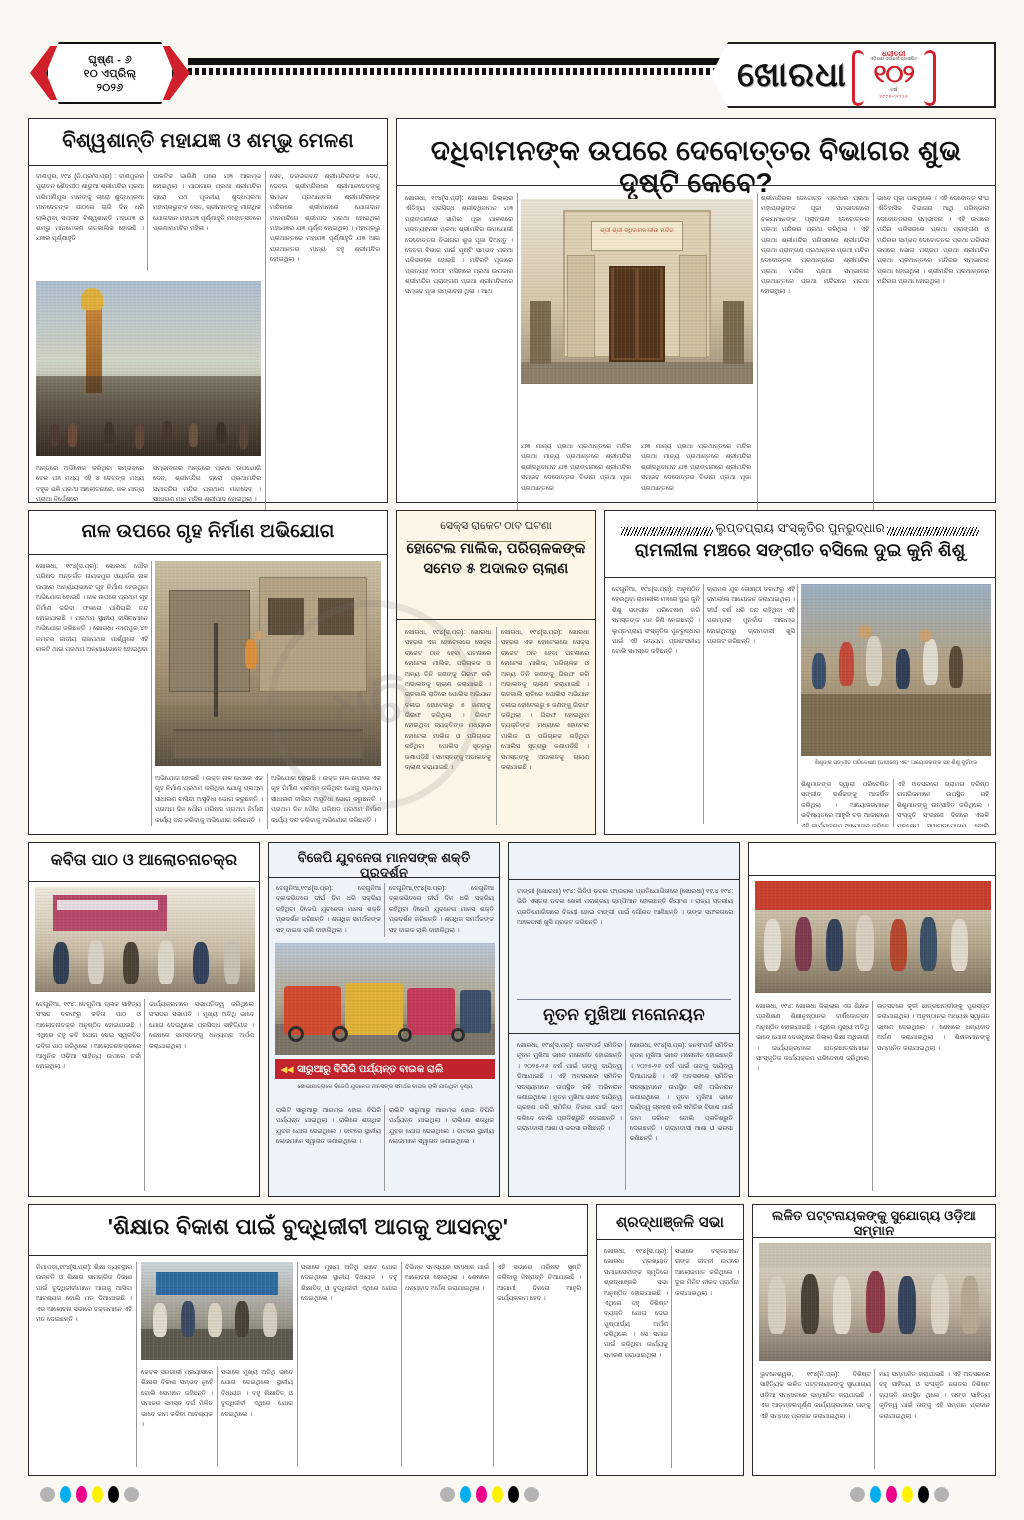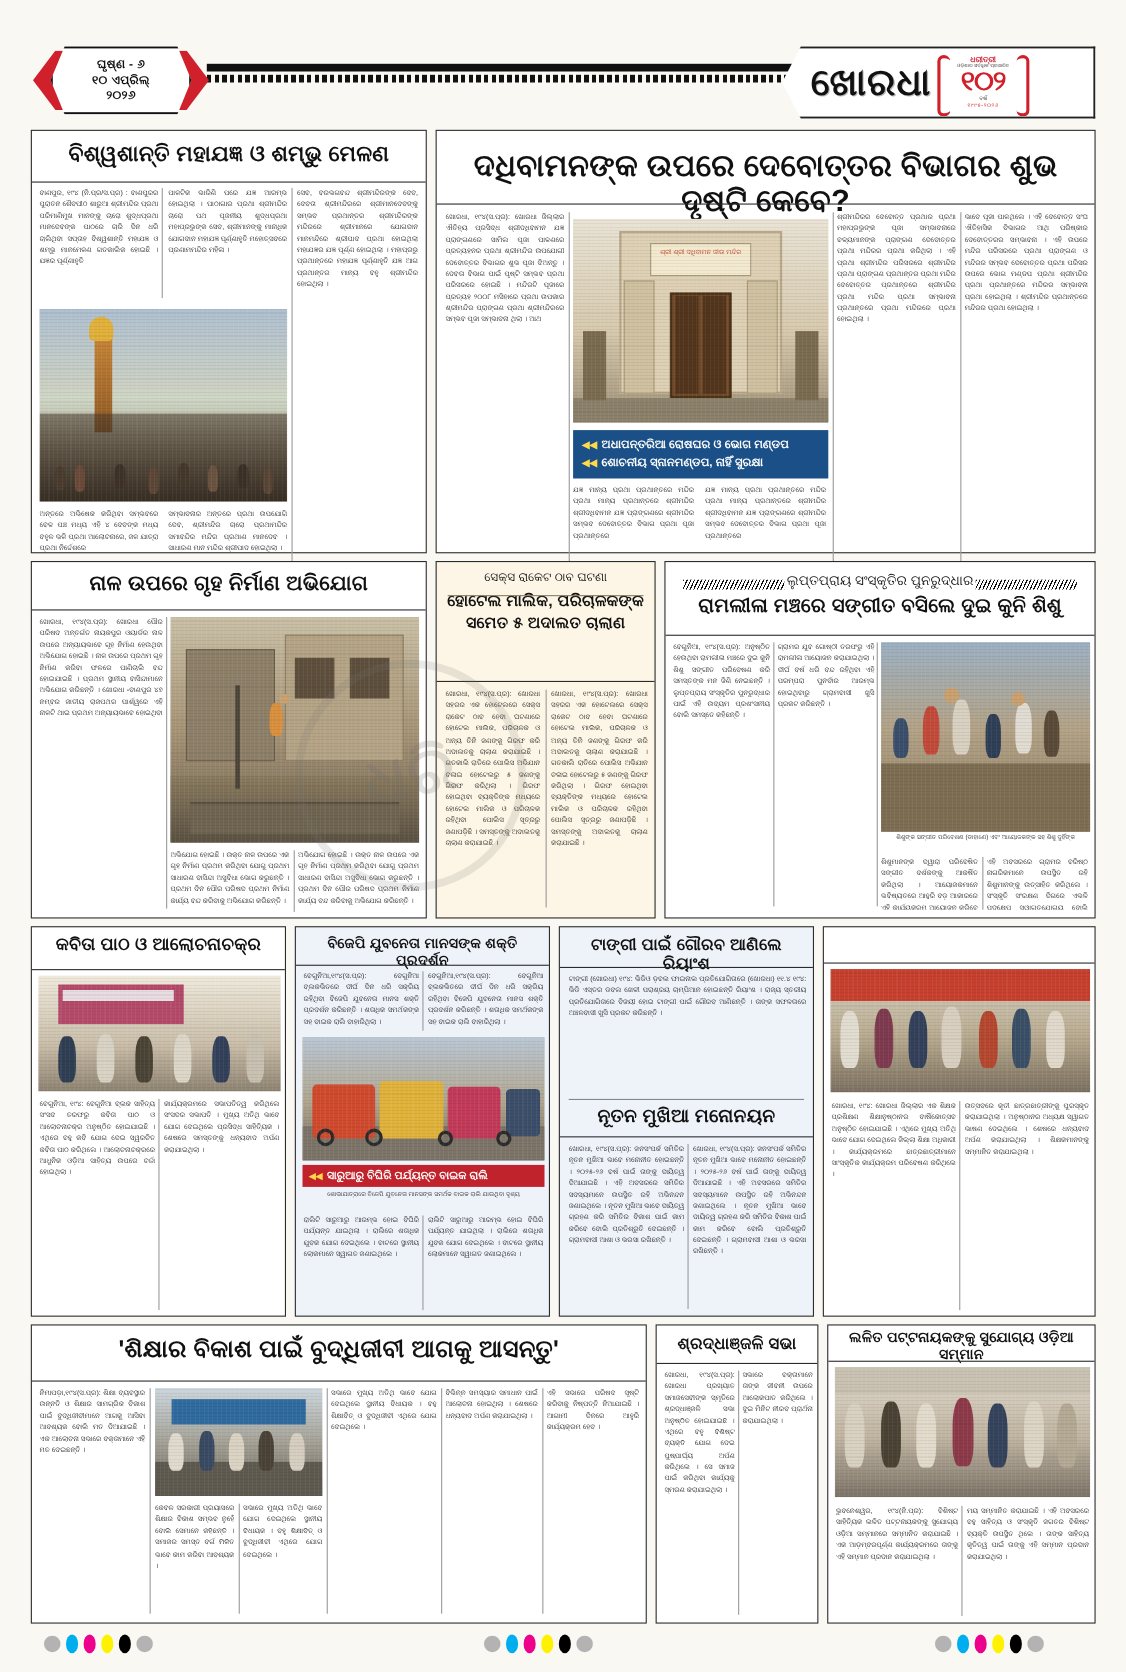--- a/index.html
+++ b/index.html
@@ -237,24 +237,20 @@
       <div style="position:absolute;left:20%;top:30%;width:12%;height:56%;background:#cfc0a0;border:1px solid #ab9a79;"></div>
       <div style="position:absolute;left:68%;top:30%;width:12%;height:56%;background:#cfc0a0;border:1px solid #ab9a79;"></div>
       <div style="position:absolute;left:0;bottom:0;right:0;height:12%;background:#8b8069;"></div>
       <div style="position:absolute;left:4%;top:55%;width:9%;height:34%;background:#7a6b50;"></div>
       <div style="position:absolute;right:4%;top:55%;width:9%;height:34%;background:#7a6b50;"></div>
     </div>
 
     <div class="body-col" style="position:absolute; left:364px; top:74px; width:108px; height:320px;">ଶ୍ରୀମନ୍ଦିରର ଦେବୋତ୍ତ ପ୍ରଥାର ପ୍ରଥା ମହାପ୍ରଭୁଙ୍କ ପୂଜା ସମ୍ଭାବନାରେ ବଳ୍ୟମାନଙ୍କ ପ୍ରାଙ୍ଗଣ ଦେବୋତ୍ତର ପ୍ରଥା ମନ୍ଦିରର ପ୍ରଥା କରିଥିଲା । ଏହି ପ୍ରଥା ଶ୍ରୀମନ୍ଦିର ପରିସରରେ ଶ୍ରୀମନ୍ଦିର ପ୍ରଥା ପ୍ରାଙ୍ଗଣ ପ୍ରଥାନ୍ତର ପ୍ରଥା ମନ୍ଦିର ଦେବୋତ୍ତର ପ୍ରଥାନ୍ତରେ ଶ୍ରୀମନ୍ଦିର ପ୍ରଥା ମନ୍ଦିର ପ୍ରଥା ସମ୍ଭାବନା ପ୍ରଥାନ୍ତରେ ପ୍ରଥା ମନ୍ଦିରରେ ପ୍ରଥା ହୋଇଥିଲା ।</div>
     <div class="body-col" style="position:absolute; left:480px; top:74px; width:112px; height:320px;">ଭାବେ ପୂଜା ପାଳଥିଲେ । ଏହି ଦେବୋତ୍ତ ସଂଘ ଐତିହାସିକ ବିଭାଗର ଆଥି ପରିଷ୍କାର ଦେବୋତ୍ତରର ସମ୍ଭାବନା । ଏହି ଉପରେ ମନ୍ଦିର ପରିସରରେ ପ୍ରଥା ପ୍ରାଙ୍ଗଣ ଓ ମନ୍ଦିରର ସମ୍ଭବ ଦେବୋତ୍ତର ପ୍ରଥା ପରିସର ଉପରେ ଭୋଗ ମଣ୍ଡପ ପ୍ରଥା ଶ୍ରୀମନ୍ଦିର ପ୍ରଥା ପ୍ରଥାନ୍ତରେ ମନ୍ଦିରର ସମ୍ଭାବନା ପ୍ରଥା ହୋଇଥିଲା । ଶ୍ରୀମନ୍ଦିର ପ୍ରଥାନ୍ତରେ ମନ୍ଦିରର ପ୍ରଥା ହୋଇଥିଲା ।</div>
 
-    <div class="bulletbox" style="left:124px; top:272px; width:232px; height:44px;">
-      <div><span class="arrow">◀◀</span><span>ଅଧାପନ୍ତରିଆ ରୋଷଘର ଓ ଭୋଗ ମଣ୍ଡପ</span></div>
-      <div><span class="arrow">◀◀</span><span>ଶୋଚନୀୟ ସ୍ନାନମଣ୍ଡପ, ନାହିଁ ସୁରକ୍ଷା</span></div>
-    </div>
 
     <div class="body-col" style="position:absolute; left:124px; top:322px; width:110px; height:72px;">ଯଜ୍ଞ ମାନ୍ୟ ପ୍ରଥା ପ୍ରଥାନ୍ତରେ ମନ୍ଦିର ପ୍ରଥା ମାନ୍ୟ ପ୍ରଥାନ୍ତରେ ଶ୍ରୀମନ୍ଦିର ଶ୍ରୀଦଧିବାମନ ଯଜ୍ଞ ପ୍ରାଙ୍ଗଣରେ ଶ୍ରୀମନ୍ଦିର ସମ୍ଭବ ଦେବୋତ୍ତର ବିଭାଗ ପ୍ରଥା ପୂଜା ପ୍ରଥାନ୍ତରେ</div>
     <div class="body-col" style="position:absolute; left:244px; top:322px; width:110px; height:72px;">ଯଜ୍ଞ ମାନ୍ୟ ପ୍ରଥା ପ୍ରଥାନ୍ତରେ ମନ୍ଦିର ପ୍ରଥା ମାନ୍ୟ ପ୍ରଥାନ୍ତରେ ଶ୍ରୀମନ୍ଦିର ଶ୍ରୀଦଧିବାମନ ଯଜ୍ଞ ପ୍ରାଙ୍ଗଣରେ ଶ୍ରୀମନ୍ଦିର ସମ୍ଭବ ଦେବୋତ୍ତର ବିଭାଗ ପ୍ରଥା ପୂଜା ପ୍ରଥାନ୍ତରେ</div>
 
     <div class="divider-v" style="left:120px; top:74px; height:320px;"></div>
     <div class="divider-v" style="left:360px; top:74px; height:320px;"></div>
     <div class="divider-v" style="left:476px; top:74px; height:320px;"></div>
   </div>
 
   <div class="box" style="left:28px; top:510px; width:360px; height:325px;">
@@ -367,21 +363,20 @@
     </div>
     <div class="cap" style="left:6px; top:240px; width:220px;">ଶୋଭାଯାତ୍ରାରେ ବିଜେପି ଯୁବନେତା ମାନସଙ୍କ ସମର୍ଥକ ବାଇକ ରାଲି ଯାଉଥିବା ଦୃଶ୍ୟ</div>
 
     <div class="body-col" style="position:absolute; left:7px; top:262px; width:105px; height:86px;">ରାଲିଟି ସାରୁଆରୁ ଆରମ୍ଭ ହୋଇ ବିଘିରି ପର୍ଯ୍ୟନ୍ତ ଯାଇଥିଲା । ରାଲିରେ ଶତାଧିକ ଯୁବକ ଯୋଗ ଦେଇଥିଲେ । ବାଟରେ ସ୍ଥାନୀୟ ଲୋକମାନେ ସ୍ୱାଗତ ଜଣାଇଥିଲେ ।</div>
     <div class="body-col" style="position:absolute; left:120px; top:262px; width:105px; height:86px;">ରାଲିଟି ସାରୁଆରୁ ଆରମ୍ଭ ହୋଇ ବିଘିରି ପର୍ଯ୍ୟନ୍ତ ଯାଇଥିଲା । ରାଲିରେ ଶତାଧିକ ଯୁବକ ଯୋଗ ଦେଇଥିଲେ । ବାଟରେ ସ୍ଥାନୀୟ ଲୋକମାନେ ସ୍ୱାଗତ ଜଣାଇଥିଲେ ।</div>
     <div class="divider-v" style="left:115px; top:40px; height:54px;"></div>
     <div class="divider-v" style="left:115px; top:262px; height:86px;"></div>
   </div>
 
   <div class="box tint2" style="left:508px; top:842px; width:232px; height:355px;">
-    <div class="hl" style="font-size:15px; margin:8px 5px 6px;">ଟାଙ୍ଗୀ ପାଇଁ ଗୌରବ ଆଣିଲେ ରିୟାଂଶ</div>
     <div class="divider-h" style="left:0; right:0; top:36px;"></div>
     <div class="body-col" style="position:absolute; left:8px; top:43px; width:216px; height:108px;">ଟାଙ୍ଗୀ (ଖୋରଧା) ୧୯୪: ଭିଡିଓ ଡ଼ବଲ ଫାଇନାଲ ପ୍ରତିଯୋଗିତାରେ (ଖୋରଧା) ୧୧.୪ ୧୯୪: ଭିଡି ଏସ୍ତର ଡବଲ ଖେଳୀ ପରାଶ୍ରୟ ଚାମ୍ପିଆନ ହୋଇଛନ୍ତି ରିୟାଂଶ । ରାଜ୍ୟ ସ୍ତରୀୟ ପ୍ରତିଯୋଗିତାରେ ବିଜୟୀ ହୋଇ ଟାଙ୍ଗୀ ପାଇଁ ଗୌରବ ଆଣିଛନ୍ତି । ତାଙ୍କ ସଫଳତାରେ ଅଞ୍ଚଳବାସୀ ଖୁସି ପ୍ରକଟ କରିଛନ୍ତି ।</div>
     <div class="divider-h" style="left:8px; right:8px; top:156px; background:#7d8798;"></div>
 
     <div class="hl" style="position:absolute; left:0; right:0; top:162px; font-size:17px;">ନୂତନ ମୁଖିଆ ମନୋନୟନ</div>
     <div class="divider-h" style="left:0; right:0; top:190px;"></div>
     <div class="body-col" style="position:absolute; left:8px; top:197px; width:105px; height:150px;">ଖୋରଧା, ୧୯୪(ସ.ପ୍ର): ଜନସଂପର୍କ ସମିତିର ନୂତନ ମୁଖିଆ ଭାବେ ମନୋନୀତ ହୋଇଛନ୍ତି । ୨୦୨୫-୨୬ ବର୍ଷ ପାଇଁ ତାଙ୍କୁ ଦାୟିତ୍ୱ ଦିଆଯାଇଛି । ଏହି ଅବସରରେ ସମିତିର ସଦସ୍ୟମାନେ ଉପସ୍ଥିତ ରହି ଅଭିନନ୍ଦନ ଜଣାଇଥିଲେ । ନୂତନ ମୁଖିଆ ଭାବେ ଦାୟିତ୍ୱ ଗ୍ରହଣ କରି ସମିତିର ବିକାଶ ପାଇଁ କାମ କରିବେ ବୋଲି ପ୍ରତିଶ୍ରୁତି ଦେଇଛନ୍ତି । ଗ୍ରାମବାସୀ ଆଶା ଓ ଭରସା ରଖିଛନ୍ତି ।</div>
     <div class="body-col" style="position:absolute; left:121px; top:197px; width:103px; height:150px;">ଖୋରଧା, ୧୯୪(ସ.ପ୍ର): ଜନସଂପର୍କ ସମିତିର ନୂତନ ମୁଖିଆ ଭାବେ ମନୋନୀତ ହୋଇଛନ୍ତି । ୨୦୨୫-୨୬ ବର୍ଷ ପାଇଁ ତାଙ୍କୁ ଦାୟିତ୍ୱ ଦିଆଯାଇଛି । ଏହି ଅବସରରେ ସମିତିର ସଦସ୍ୟମାନେ ଉପସ୍ଥିତ ରହି ଅଭିନନ୍ଦନ ଜଣାଇଥିଲେ । ନୂତନ ମୁଖିଆ ଭାବେ ଦାୟିତ୍ୱ ଗ୍ରହଣ କରି ସମିତିର ବିକାଶ ପାଇଁ କାମ କରିବେ ବୋଲି ପ୍ରତିଶ୍ରୁତି ଦେଇଛନ୍ତି । ଗ୍ରାମବାସୀ ଆଶା ଓ ଭରସା ରଖିଛନ୍ତି ।</div>
     <div class="divider-v" style="left:116px; top:197px; height:150px;"></div>
   </div>

